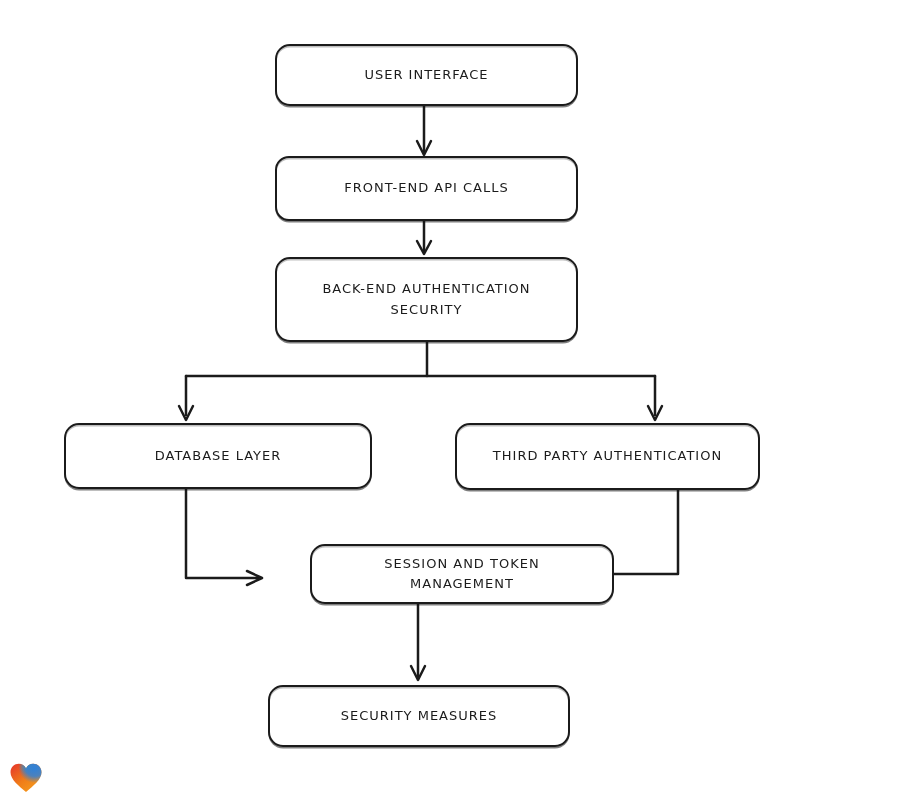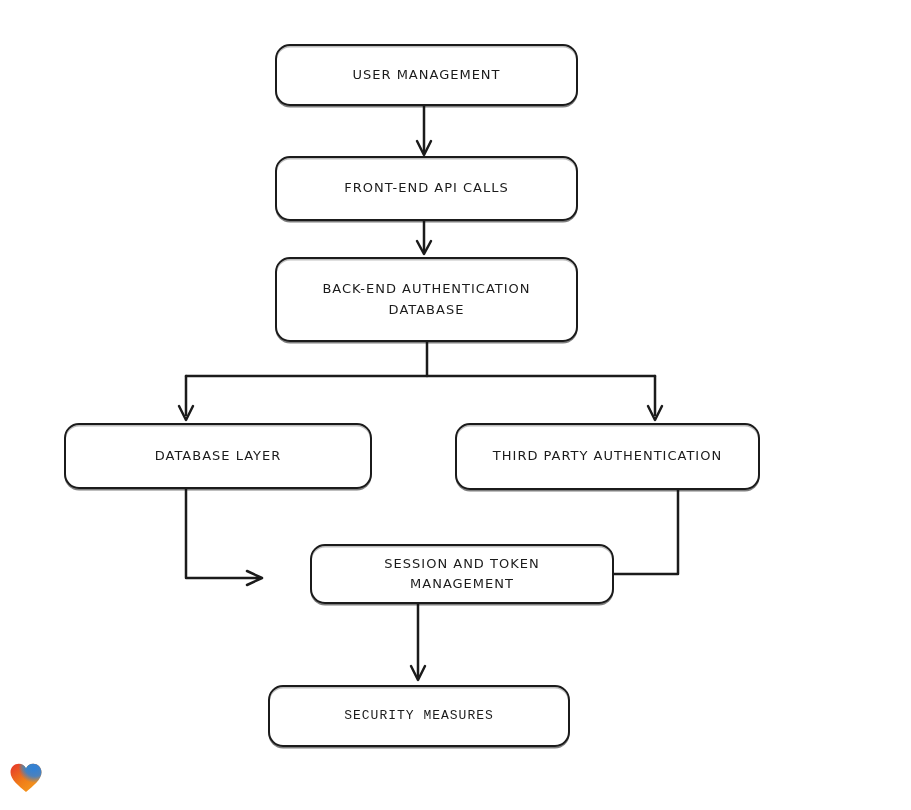--- a/index.html
+++ b/index.html
@@ -35,28 +35,28 @@
     color: #1b1b1b;
     font-size: 13px;
     letter-spacing: 1px;
     line-height: 1.55;
     box-shadow: 0 2px 0 -0.5px rgba(20,20,20,0.55), inset 0 1.5px 0 rgba(20,20,20,0.28);
   }
   .node .label {
     padding: 2px 8px;
   }
   #node-user-interface      { left: 275px; top: 44px;  width: 303px; height: 62px; }
-  #node-front-end-api-calls { left: 275px; top: 156px; width: 303px; height: 65px; }
+  #node-front-end-api-calls { left: 275px; top: 156px; width: 303px; height: 65px; border-radius: 14px; }
   #node-back-end-auth       { left: 275px; top: 257px; width: 303px; height: 85px; }
   #node-back-end-auth .label { max-width: 240px; }
   #node-database-layer      { left: 64px;  top: 423px; width: 308px; height: 66px; }
   #node-third-party-auth    { left: 455px; top: 423px; width: 305px; height: 67px; }
   #node-session-token       { left: 266px; top: 544px; width: 304px; height: 60px; margin-left: 44px; }
   #node-session-token .label { max-width: 190px; }
-  #node-security-measures   { left: 268px; top: 685px; width: 302px; height: 62px; font-family: Liberation Mono, monospace; }
+  #node-security-measures   { left: 268px; top: 685px; width: 302px; height: 62px; }
   .edge { stroke: #1b1b1b; stroke-width: 2.5px; fill: none; stroke-linecap: round; stroke-linejoin: round; }
   #logo-heart {
     position: absolute;
     left: 9px;
     top: 762px;
     width: 34px;
     height: 32px;
   }
 </style>
 </head>
@@ -95,29 +95,29 @@
       <path class="edge" d="M589 567 L574 574 M589 581 L574 574"></path>
     </g>
 
     <g>
       <path class="edge" d="M418 604 V676"></path>
       <path class="edge" d="M411 666 L418 680 M425 666 L418 680"></path>
     </g>
   </svg>
 
   <div class="node" id="node-user-interface">
-    <span class="label">USER MANAGEMENT</span>
+    <span class="label">USER INTERFACE</span>
   </div>
 
   <div class="node" id="node-front-end-api-calls">
     <span class="label">FRONT-END API CALLS</span>
   </div>
 
   <div class="node" id="node-back-end-auth">
-    <span class="label">BACK-END AUTHENTICATION DATABASE</span>
+    <span class="label">BACK-END AUTHENTICATION SECURITY</span>
   </div>
 
   <div class="node" id="node-third-party-auth">
     <span class="label">THIRD PARTY AUTHENTICATION</span>
   </div>
 
   <div class="node" id="node-database-layer">
     <span class="label">DATABASE LAYER</span>
   </div>
 

